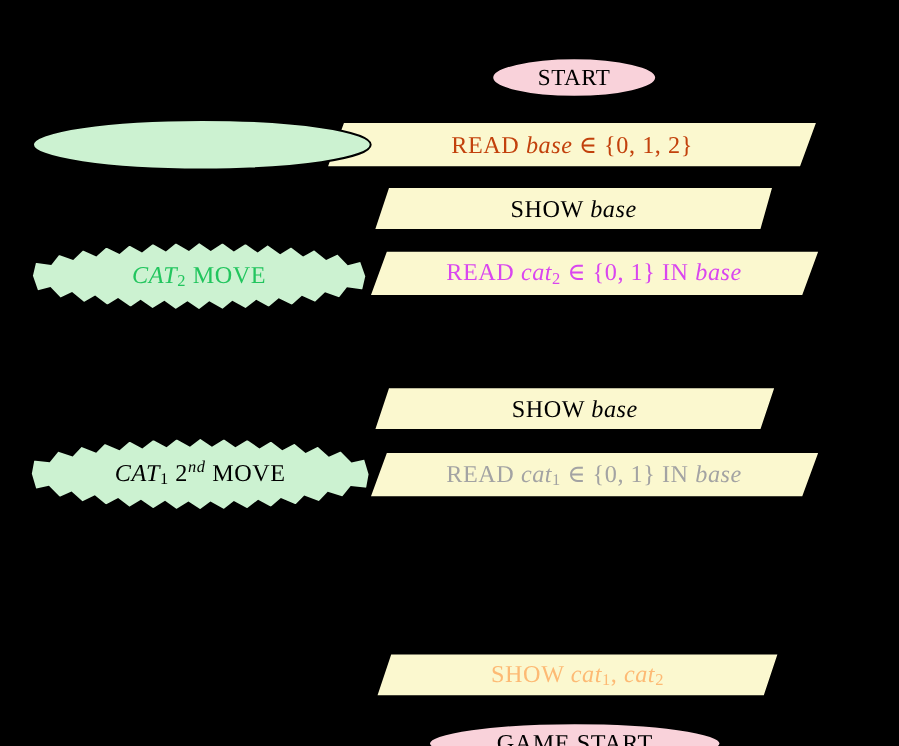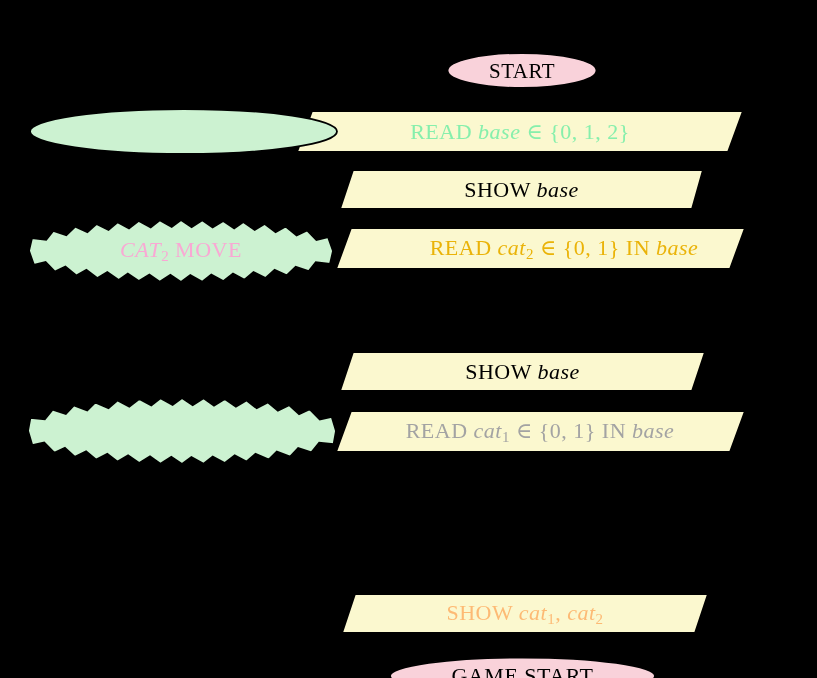--- a/index.html
+++ b/index.html
@@ -47,29 +47,30 @@
     <ellipse cx="522.5" cy="640" rx="132.5" ry="18.5" fill="#f9d2da" stroke="#000000"></ellipse>
 
     <ellipse cx="183.5" cy="95.5" rx="153.5" ry="22.5" fill="#ccf2d1" stroke="#000000"></ellipse>
     <path fill="#ccf2d1" stroke="#000000" d="M333.0 215.0 L330.0 228.0 L315.8 226.1 L308.6 235.2 L295.7 230.7 L286.7 239.3 L274.6 233.9 L265.6 242.0 L253.5 236.1 L244.5 243.8 L233.0 237.6 L223.2 245.1 L211.3 238.5 L202.3 245.8 L190.3 239.0 L181.0 246.0 L170.4 238.9 L159.7 245.8 L149.4 238.5 L138.8 245.1 L127.8 237.5 L118.7 243.9 L107.3 236.0 L97.5 242.1 L86.4 233.8 L76.3 239.5 L65.4 230.6 L54.9 235.6 L45.6 225.9 L33.9 228.9 L29.0 214.8 L32.0 202.0 L46.2 203.9 L53.4 194.8 L66.3 199.3 L75.3 190.7 L87.4 196.1 L96.4 188.0 L108.5 193.9 L117.5 186.2 L129.0 192.4 L138.8 184.9 L150.7 191.5 L159.7 184.2 L171.7 191.0 L181.0 184.0 L191.6 191.1 L202.3 184.2 L212.6 191.5 L223.2 184.9 L234.2 192.5 L243.3 186.1 L254.7 194.0 L264.5 187.9 L275.6 196.2 L285.7 190.5 L296.6 199.4 L307.1 194.4 L316.4 204.1 L328.1 201.1 Z"></path>
     <path fill="#ccf2d1" stroke="#000000" d="M336.0 395.0 L333.6 408.2 L319.2 406.8 L311.4 416.3 L298.2 412.1 L290.1 420.6 L276.8 415.5 L268.9 423.5 L255.5 417.8 L246.4 425.6 L234.7 419.4 L224.8 427.0 L212.7 420.5 L203.6 427.7 L191.4 421.0 L182.0 428.0 L171.3 420.9 L160.4 427.7 L150.0 420.4 L139.2 427.0 L128.1 419.4 L117.6 425.6 L107.3 417.7 L96.2 423.6 L86.1 415.3 L74.9 420.8 L64.9 411.9 L54.2 416.7 L44.2 406.6 L32.3 409.2 L28.0 394.8 L30.4 381.8 L44.8 383.2 L52.6 373.7 L65.8 377.9 L73.9 369.4 L87.2 374.5 L95.1 366.5 L108.5 372.2 L117.6 364.4 L129.3 370.6 L139.2 363.0 L151.3 369.5 L160.4 362.3 L172.6 369.0 L182.0 362.0 L192.7 369.1 L203.6 362.3 L214.0 369.6 L224.8 363.0 L235.9 370.6 L246.4 364.4 L256.7 372.3 L267.8 366.4 L277.9 374.7 L289.1 369.2 L299.1 378.1 L309.8 373.3 L319.8 383.4 L331.7 380.8 Z"></path>
   </svg>
 
   <div class="lbl sz-s" style="left: 522px; top: 34.5px; color: rgb(0, 0, 0);">START</div>
 
 
-  <div class="lbl" style="left: 520px; top: 95.5px; color: #86efac;"><span>READ </span><span class="seg-i">base</span><span> ∈ {0, 1, 2}</span></div>
+  <div class="lbl" style="left: 520px; top: 95.5px; color: #c2410c;"><span>READ </span><span class="seg-i">base</span><span> ∈ {0, 1, 2}</span></div>
 
   <div class="lbl" style="left: 521.5px; top: 153.5px; color: rgb(0, 0, 0);"><span>SHOW </span><span class="seg-i">base</span></div>
 
-  <div class="lbl" style="left: 181px; top: 214.5px; color: #f9a8d4;"><span class="seg-i">CAT</span><span class="seg-sub">2</span><span> MOVE</span></div>
+  <div class="lbl" style="left: 181px; top: 214.5px; color: #22c55e;"><span class="seg-i">CAT</span><span class="seg-sub">2</span><span> MOVE</span></div>
 
-  <div class="lbl" style="left: 564px; top: 212.5px; color: #eab308;"><span>READ </span><span class="seg-i">cat</span><span class="seg-sub">2</span><span> ∈ {0, 1} IN </span><span class="seg-i">base</span></div>
+  <div class="lbl" style="left: 540px; top: 212.5px; color: #d946ef;"><span>READ </span><span class="seg-i">cat</span><span class="seg-sub">2</span><span> ∈ {0, 1} IN </span><span class="seg-i">base</span></div>
 
   <div class="lbl" style="left: 522.5px; top: 335.5px; color: rgb(0, 0, 0);"><span>SHOW </span><span class="seg-i">base</span></div>
 
+  <div class="lbl" style="left: 182px; top: 395px; color: rgb(0, 0, 0);"><span class="seg-i">CAT</span><span class="seg-sub">1</span><span> 2</span><span class="seg-supi">nd</span><span> MOVE</span></div>
 
   <div class="lbl" style="left: 540px; top: 395.5px; color: #a3a3a3;"><span>READ </span><span class="seg-i">cat</span><span class="seg-sub">1</span><span> ∈ {0, 1} IN </span><span class="seg-i">base</span></div>
 
   <div class="lbl" style="left: 525px; top: 577.5px; color: #fdba74;"><span>SHOW </span><span class="seg-i">cat</span><span class="seg-sub">1</span><span>, </span><span class="seg-i">cat</span><span class="seg-sub">2</span></div>
 
   <div class="lbl" style="left: 522.5px; top: 640px; color: rgb(0, 0, 0);">GAME START</div>
 </div>
 
 </body></html>

